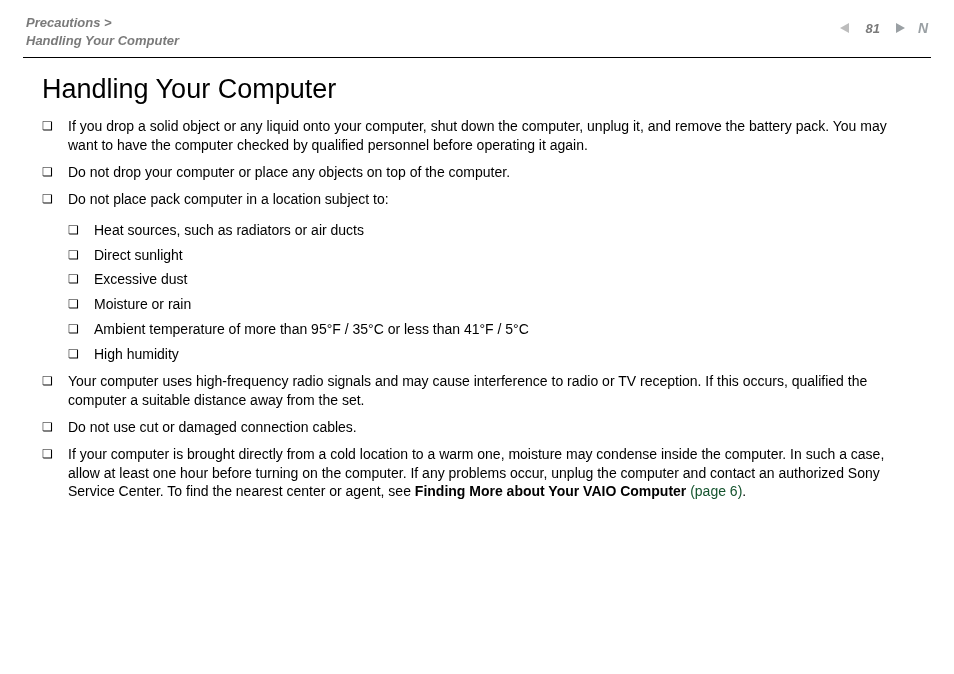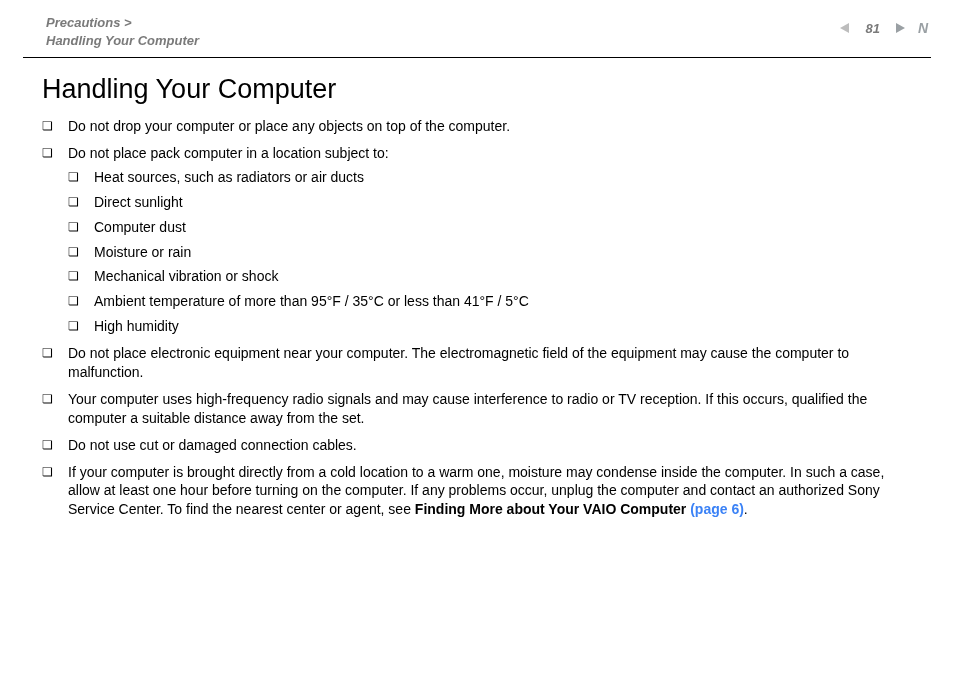--- a/index.html
+++ b/index.html
@@ -1,36 +1,36 @@
 <!DOCTYPE html>
 <html><head>
 <meta charset="utf-8">
 <style>
   * { box-sizing: border-box; margin: 0; padding: 0; }
   html, body { width: 954px; height: 674px; background: #fff; font-family: Arial, Helvetica, sans-serif; color: #000; }
   .page { width: 954px; height: 674px; position: relative; padding: 0; }
   .header { display: flex; justify-content: space-between; align-items: flex-start; padding: 14px 26px 8px 26px; }
-  .breadcrumb { font-size: 13px; font-weight: bold; font-style: italic; color: #7a7a7a; line-height: 1.35; margin-left: 20px; }
+  .breadcrumb { font-size: 13px; font-weight: bold; font-style: italic; color: #7a7a7a; line-height: 1.35; }
   .pagenav { display: flex; align-items: center; gap: 12px; padding-top: 6px; }
   .pagenum { font-size: 13px; font-weight: bold; font-style: italic; color: #7a7a7a; }
   .arrow-btn { width: 16px; height: 16px; display: inline-flex; align-items: center; justify-content: center; cursor: pointer; }
   .arrow-prev svg polygon { fill: #bdbdbd; }
   .arrow-next svg polygon { fill: #9aa0a4; }
   .n-mark { font-size: 14px; font-weight: bold; font-style: italic; color: #9aa0a4; margin-left: -2px; }
   .divider { width: 908px; margin: 0 auto 16px auto; border: none; border-top: 1px solid #000; }
   .content { padding: 0 36px 0 42px; }
   h1.title { font-size: 27px; font-weight: 400; margin-bottom: 12px; }
   ul.bullets { list-style: none; }
   ul.bullets > li { position: relative; padding-left: 26px; font-size: 14px; line-height: 1.35; margin-bottom: 8px; }
   ul.bullets > li::before { content: "❏"; position: absolute; left: 0; top: 1px; font-size: 12px; }
-  ul.sub { list-style: none; margin-top: 5px; }
+  ul.sub { list-style: none; margin-top: 12px; }
   ul.sub > li { position: relative; padding-left: 26px; font-size: 14px; line-height: 1.35; margin-bottom: 6px; }
   ul.sub > li::before { content: "❏"; position: absolute; left: 0; top: 1px; font-size: 12px; }
   .bold-inline { font-weight: bold; text-align: right; }
-  a.page-link { color: #3b82f6; font-weight: bold; text-decoration: none; }
+  a.page-link { color: #14532d; font-weight: normal; text-decoration: none; }
 </style>
 </head>
 <body>
 <div class="page">
 
 <div class="header">
   <div class="breadcrumb">
     <span>Precautions &gt;</span><br>
     <span>Handling Your Computer</span>
   </div>
@@ -48,33 +48,32 @@
     </span>
     <span class="n-mark">N</span>
   </div>
 </div>
 
 <hr class="divider">
 
 <div class="content">
   <h1 class="title">Handling Your Computer</h1>
   <ul class="bullets">
+    <li><span>If you drop a solid object or any liquid onto your computer, shut down the computer, unplug it, and remove the battery pack. You may want to have the computer checked by qualified personnel before operating it again.</span></li>
     <li><span>Do not drop your computer or place any objects on top of the computer.</span></li>
     <li><span>Do not place pack computer in a location subject to:</span>
       <ul class="sub">
         <li><span>Heat sources, such as radiators or air ducts</span></li>
         <li><span>Direct sunlight</span></li>
-        <li><span>Computer dust</span></li>
+        <li><span>Excessive dust</span></li>
         <li><span>Moisture or rain</span></li>
-        <li><span>Mechanical vibration or shock</span></li>
         <li><span>Ambient temperature of more than 95°F / 35°C or less than 41°F / 5°C</span></li>
         <li><span>High humidity</span></li>
       </ul>
     </li>
-    <li><span>Do not place electronic equipment near your computer. The electromagnetic field of the equipment may cause the computer to malfunction.</span></li>
     <li><span>Your computer uses high-frequency radio signals and may cause interference to radio or TV reception. If this occurs, qualified the computer a suitable distance away from the set.</span></li>
     <li><span>Do not use cut or damaged connection cables.</span></li>
     <li>
       <span>If your computer is brought directly from a cold location to a warm one, moisture may condense inside the computer. In such a case, allow at least one hour before turning on the computer. If any problems occur, unplug the computer and contact an authorized Sony Service Center. To find the nearest center or agent, see </span><span class="bold-inline">Finding More about Your VAIO Computer </span><a href="#" class="page-link">(page 6)</a><span>.</span>
     </li>
   </ul>
 </div>
 
 </div>
 

